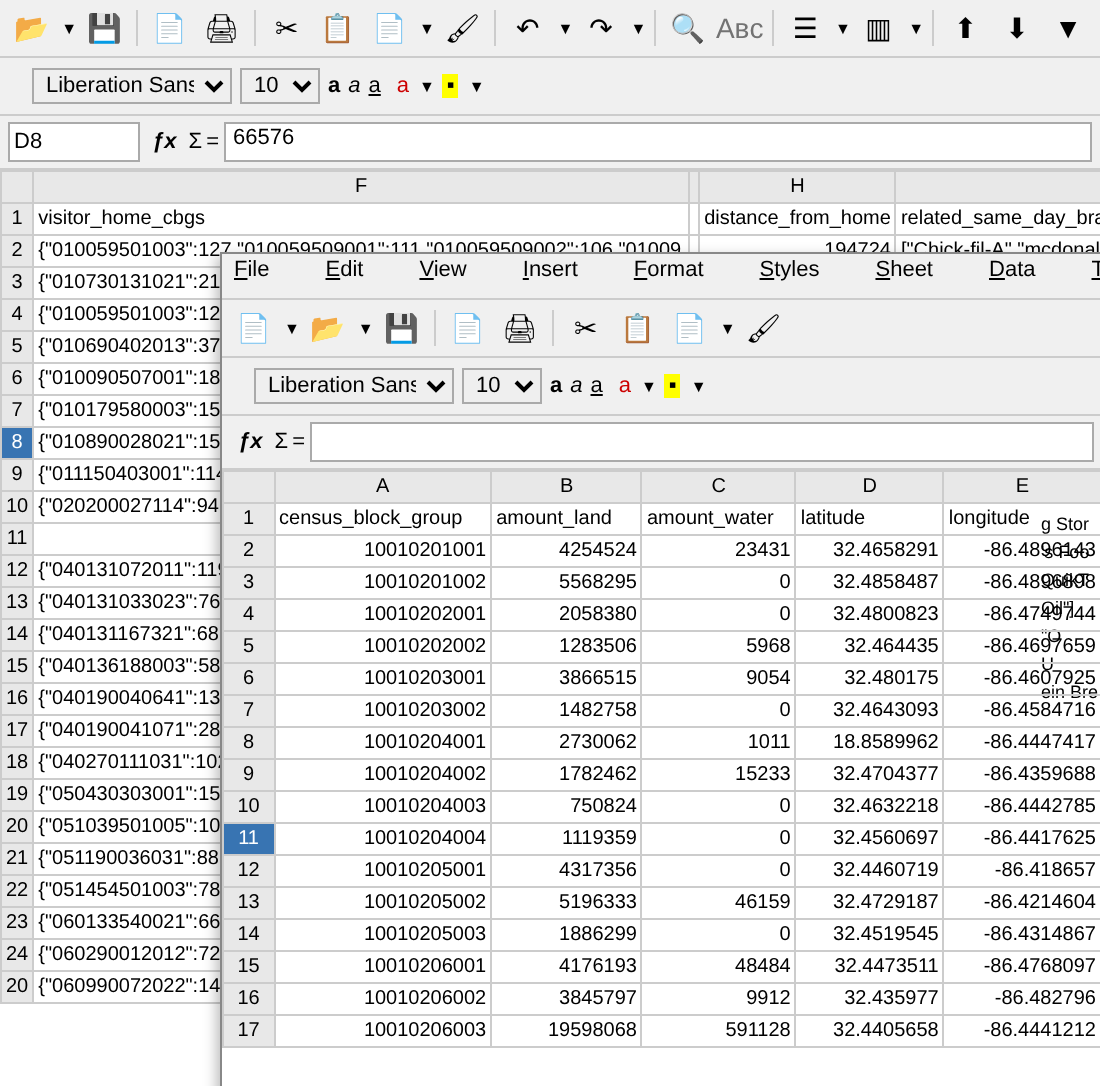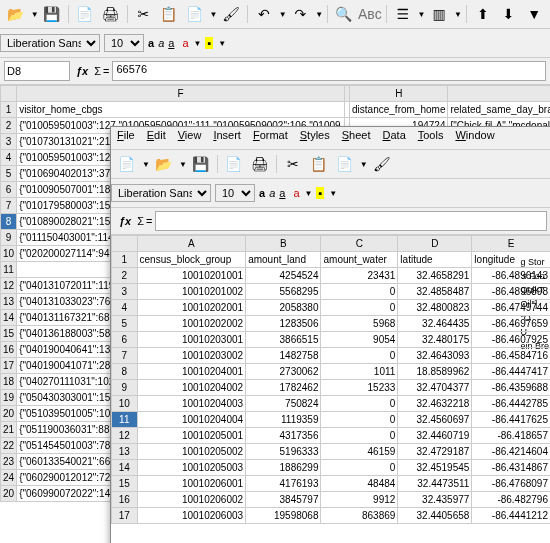--- a/index.html
+++ b/index.html
@@ -1,36 +1,36 @@
 <!DOCTYPE html>
 <html><head>
 <meta charset="utf-8">
 <style>
 html,body{margin:0;padding:0;font-family:"Liberation Sans",Arial,sans-serif;font-size:11px;color:#000;background:#fff;overflow:hidden;width:550px;height:543px}
 .toolbar{display:flex;align-items:center;gap:2px;padding:2px 4px;background:#f0f0f0;border-bottom:1px solid #ccc;height:24px;overflow:hidden}
 .toolbar .btn{width:22px;height:22px;display:flex;align-items:center;justify-content:center;border:1px solid transparent;border-radius:2px;cursor:pointer;font-size:14px}
 .toolbar .sep{width:1px;height:18px;background:#ccc;margin:0 2px}
-.fontbar{display:flex;align-items:center;gap:4px;padding:2px 0;background:#f0f0f0;border-bottom:1px solid #ccc;height:24px}
+.fontbar{display:flex;align-items:center;gap:4px;padding:2px 16px;background:#f0f0f0;border-bottom:1px solid #ccc;height:24px}
 .fontbar select,.fontbar input{font-size:11px;border:1px solid #aaa;padding:1px 2px;height:18px}
 .fontbar .fontname{width:100px}
 .fontbar .fontsize{width:40px}
 .formulabar{display:flex;align-items:center;gap:2px;padding:2px 4px;background:#f0f0f0;border-bottom:1px solid #ccc;height:22px}
 .formulabar .cellref{width:60px;border:1px solid #aaa;font-size:11px;padding:1px 2px;height:16px}
 .formulabar .fx{font-style:italic;font-weight:bold;padding:0 4px;cursor:pointer}
 .formulabar .val{flex:1;border:1px solid #aaa;font-size:11px;padding:1px 4px;height:16px;background:#fff}
 .sheet{position:relative;overflow:hidden}
 table{border-collapse:collapse;table-layout:fixed;font-size:10px}
 th,td{border:1px solid #ccc;padding:0 2px;height:15px;white-space:nowrap;overflow:hidden;text-overflow:clip}
 th{background:#e8e8e8;font-weight:normal;text-align:center;font-size:10px}
 th.rowhdr{background:#e8e8e8;text-align:center;width:24px}
 th.rowhdr.sel{background:#3874b2;color:#fff}
 td.num{text-align:right}
 td.txt{text-align:left}
 .window2{position:absolute;top:126px;left:110px;width:440px;height:420px;background:#fff;border:1px solid #888;box-shadow:-2px 2px 6px rgba(0,0,0,.25)}
-.menubar{display:flex;gap:12px;padding:2px 6px;background:#f0f0f0;border-bottom:1px solid #ccc;height:18px;font-size:11px}
+.menubar{display:flex;gap:28px;padding:2px 6px;background:#f0f0f0;border-bottom:1px solid #ccc;height:18px;font-size:11px}
 .menubar span{cursor:pointer}
 .menubar span u{text-decoration:underline}
 .icon-dropdown{font-size:8px;margin-left:1px}
 </style>
 </head>
 <body>
 
 <div>
  <div class="toolbar">
   <span class="btn">📂</span>
@@ -456,20 +456,20 @@
             <td class="num">10010206002</td>
             <td class="num">3845797</td>
             <td class="num">9912</td>
             <td class="num">32.435977</td>
             <td class="num">-86.482796</td>
           </tr>
           <tr>
             <th class="rowhdr">17</th>
             <td class="num">10010206003</td>
             <td class="num">19598068</td>
-            <td class="num">863869</td>
+            <td class="num">591128</td>
             <td class="num">32.4405658</td>
             <td class="num">-86.4441212</td>
           </tr>
         </tbody>
       </table>
  </div>
 </div>
 
 </body></html>

